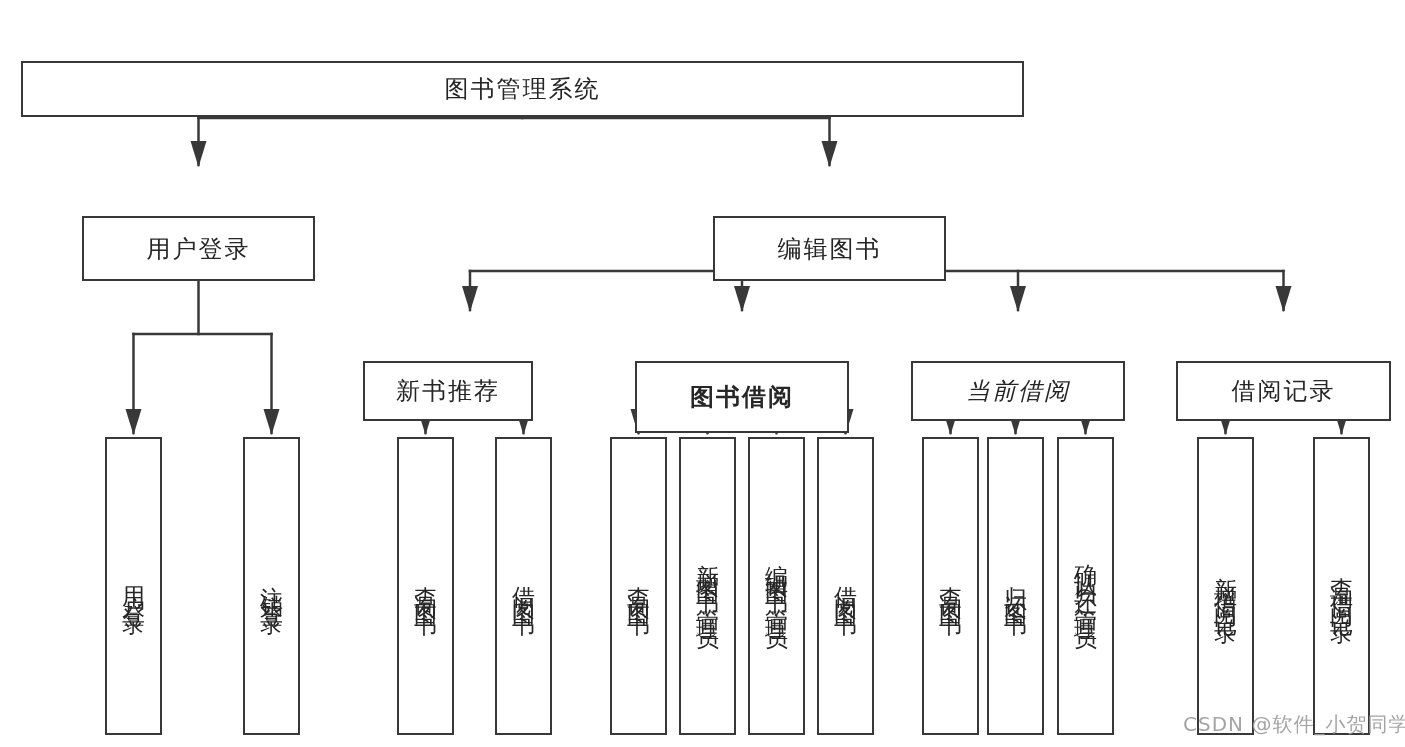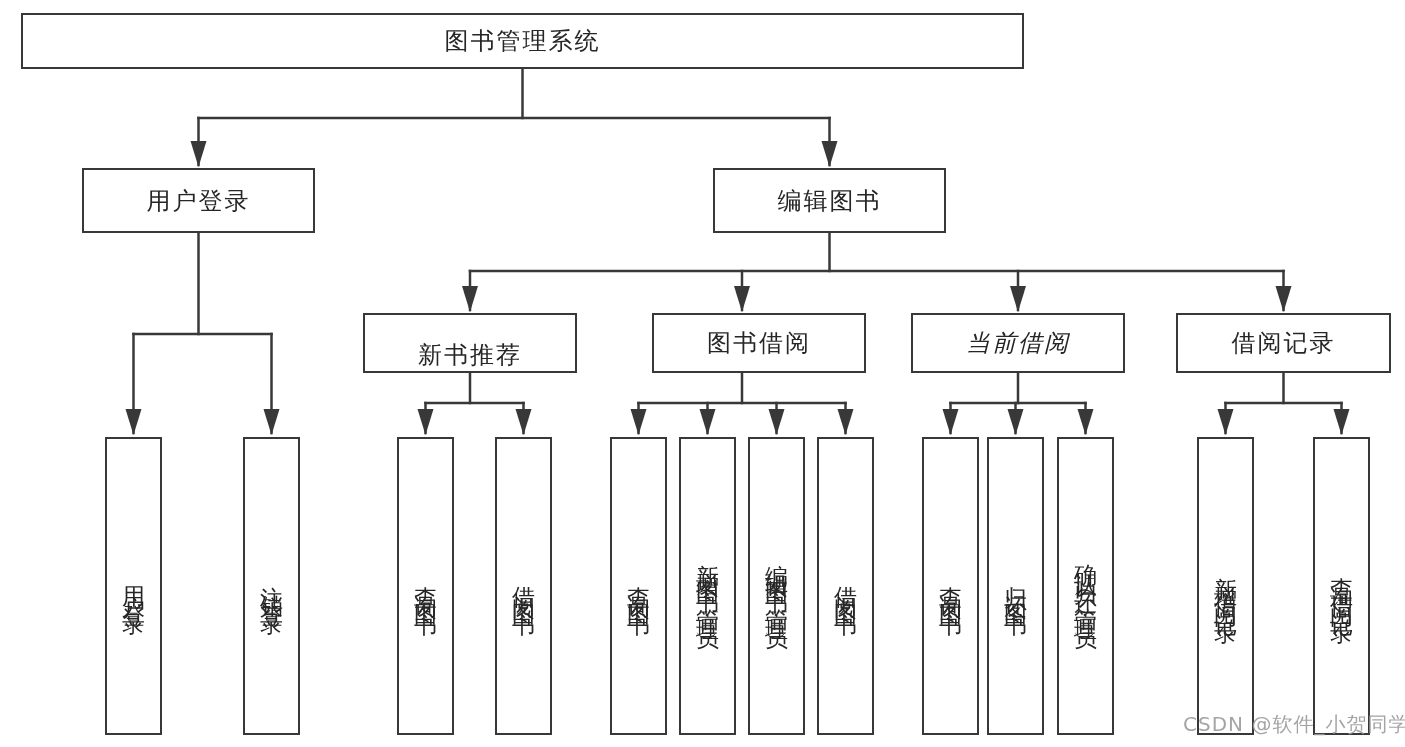--- a/index.html
+++ b/index.html
@@ -27,20 +27,21 @@
     background: #ffffff;
     border: 2.5px solid #383838;
     display: flex;
     align-items: center;
     justify-content: center;
     font-size: 24px;
     letter-spacing: 2px;
     color: #262626;
     z-index: 2;
     white-space: nowrap;
+    margin-top: 48px;
   }
   .vnode {
     position: absolute;
     box-sizing: border-box;
     top: 437px;
     width: 57px;
     height: 298px;
     background: #ffffff;
     border: 2.5px solid #383838;
     display: flex;
@@ -142,24 +143,24 @@
     <span>图书管理系统</span>
   </div>
 
   <div class="hnode" style="left:82px; top:168px; width:233px; height:65px;">
     <span>用户登录</span>
   </div>
   <div class="hnode" style="left:713px; top:168px; width:233px; height:65px;">
     <span>编辑图书</span>
   </div>
 
-  <div class="hnode" style="left:363px; top:313px; width:214px; height:60px;align-items:flex-end;">
+  <div class="hnode" style="left:363px; top:313px; width:170px; height:60px;">
     <span>新书推荐</span>
   </div>
-  <div class="hnode" style="left:652px; top:313px; width:214px; height:60px;">
+  <div class="hnode" style="left:635px; top:313px; width:214px; height:72px;font-weight:bold;">
     <span>图书借阅</span>
   </div>
   <div class="hnode" style="left:911px; top:313px; width:214px; height:60px;font-style:italic;">
     <span>当前借阅</span>
   </div>
   <div class="hnode" style="left:1176px; top:313px; width:215px; height:60px;">
     <span>借阅记录</span>
   </div>
 
   <div class="vnode" style="left:105px;">

